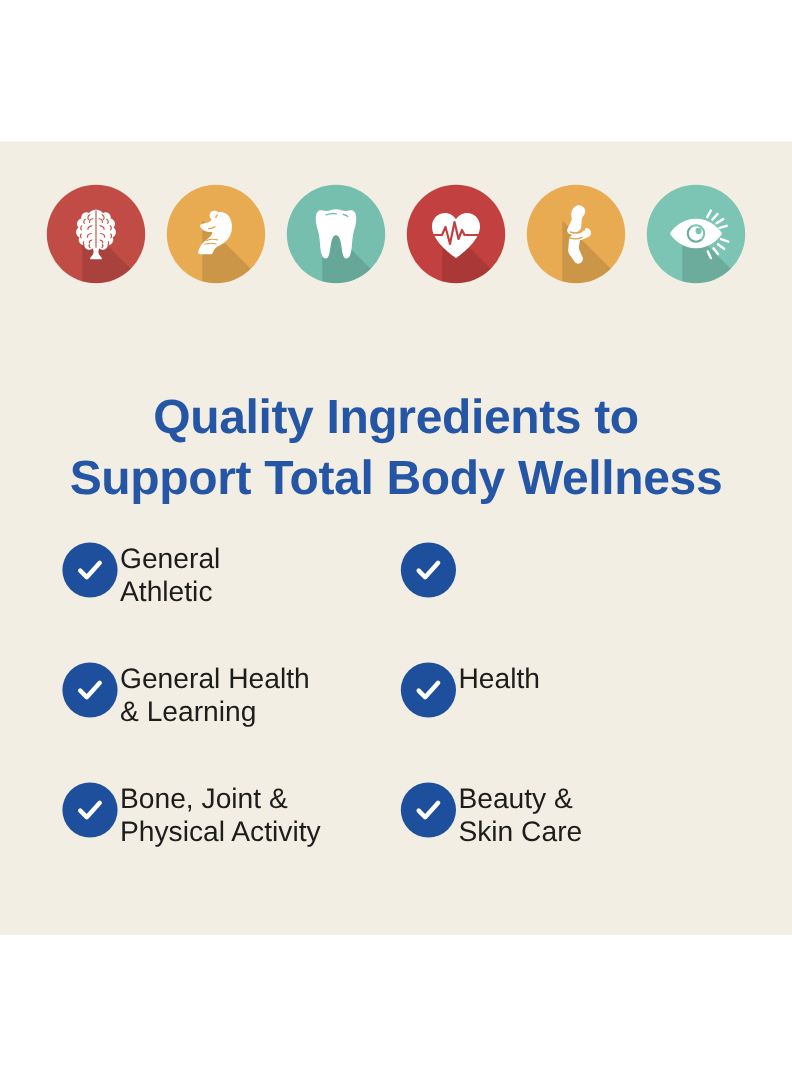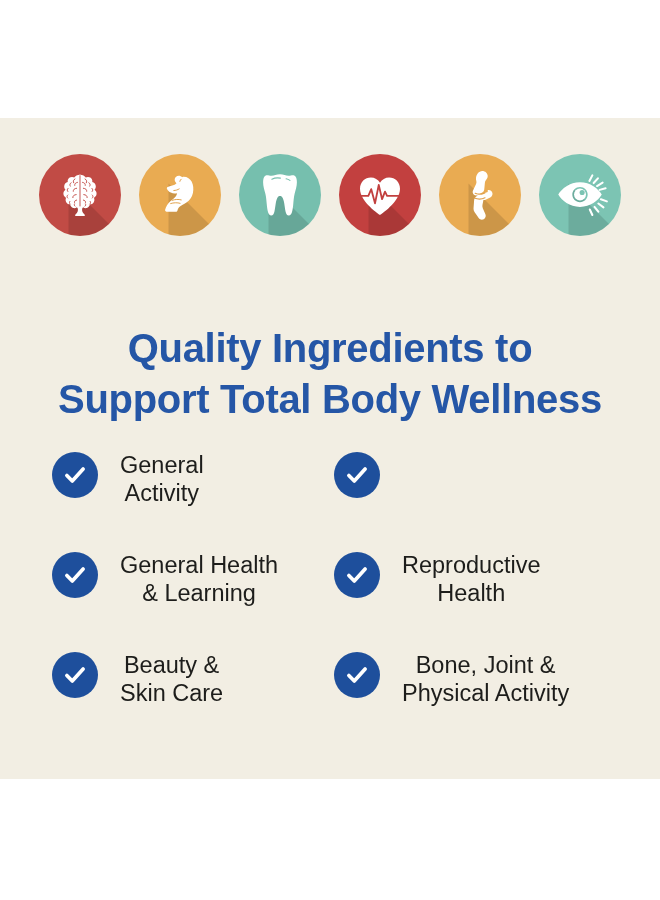--- a/index.html
+++ b/index.html
@@ -91,22 +91,21 @@
     width: 570px;
     display: grid;
     grid-template-columns: 282px 288px;
     grid-auto-rows: 100px;
     column-gap: 0px;
     row-gap: 0px;
   }
   .check-item {
     display: flex;
     align-items: flex-start;
-    gap: 22px;
-    text-align: center;
+    gap: 2px;
   }
   .check-circle {
     flex: 0 0 auto;
     width: 46px;
     height: 46px;
     border-radius: 50%;
     background: #1e4f9c;
     position: relative;
     margin-top: 4px;
   }
@@ -252,21 +251,21 @@
     <div class="checklist">
 
       <div class="check-item">
         <span class="check-circle">
           <svg width="26" height="26" viewBox="0 0 24 24" aria-hidden="true">
             <path d="M4.5 12.5l5 5 10-11" fill="none" stroke="#ffffff" stroke-width="3.4" stroke-linecap="round" stroke-linejoin="round"></path>
           </svg>
         </span>
         <span class="check-label">
           <span>General</span>
-          <span class="l2">Activity</span>
+          <span class="l2">Athletic</span>
         </span>
       </div>
 
       <div class="check-item">
         <span class="check-circle">
           <svg width="26" height="26" viewBox="0 0 24 24" aria-hidden="true">
             <path d="M4.5 12.5l5 5 10-11" fill="none" stroke="#ffffff" stroke-width="3.4" stroke-linecap="round" stroke-linejoin="round"></path>
           </svg>
         </span>
       </div>
@@ -283,45 +282,44 @@
         </span>
       </div>
 
       <div class="check-item">
         <span class="check-circle">
           <svg width="26" height="26" viewBox="0 0 24 24" aria-hidden="true">
             <path d="M4.5 12.5l5 5 10-11" fill="none" stroke="#ffffff" stroke-width="3.4" stroke-linecap="round" stroke-linejoin="round"></path>
           </svg>
         </span>
         <span class="check-label">
-          <span>Reproductive</span>
           <span class="l2">Health</span>
+        </span>
+      </div>
+
+      <div class="check-item">
+        <span class="check-circle">
+          <svg width="26" height="26" viewBox="0 0 24 24" aria-hidden="true">
+            <path d="M4.5 12.5l5 5 10-11" fill="none" stroke="#ffffff" stroke-width="3.4" stroke-linecap="round" stroke-linejoin="round"></path>
+          </svg>
+        </span>
+        <span class="check-label">
+          <span>Bone, Joint &amp;</span>
+          <span class="l2">Physical Activity</span>
         </span>
       </div>
 
       <div class="check-item">
         <span class="check-circle">
           <svg width="26" height="26" viewBox="0 0 24 24" aria-hidden="true">
             <path d="M4.5 12.5l5 5 10-11" fill="none" stroke="#ffffff" stroke-width="3.4" stroke-linecap="round" stroke-linejoin="round"></path>
           </svg>
         </span>
         <span class="check-label">
           <span>Beauty &amp;</span>
           <span class="l2">Skin Care</span>
         </span>
       </div>
 
-      <div class="check-item">
-        <span class="check-circle">
-          <svg width="26" height="26" viewBox="0 0 24 24" aria-hidden="true">
-            <path d="M4.5 12.5l5 5 10-11" fill="none" stroke="#ffffff" stroke-width="3.4" stroke-linecap="round" stroke-linejoin="round"></path>
-          </svg>
-        </span>
-        <span class="check-label">
-          <span>Bone, Joint &amp;</span>
-          <span class="l2">Physical Activity</span>
-        </span>
-      </div>
-
     </div>
 
   </div>
 </div>
 
 </body></html>

